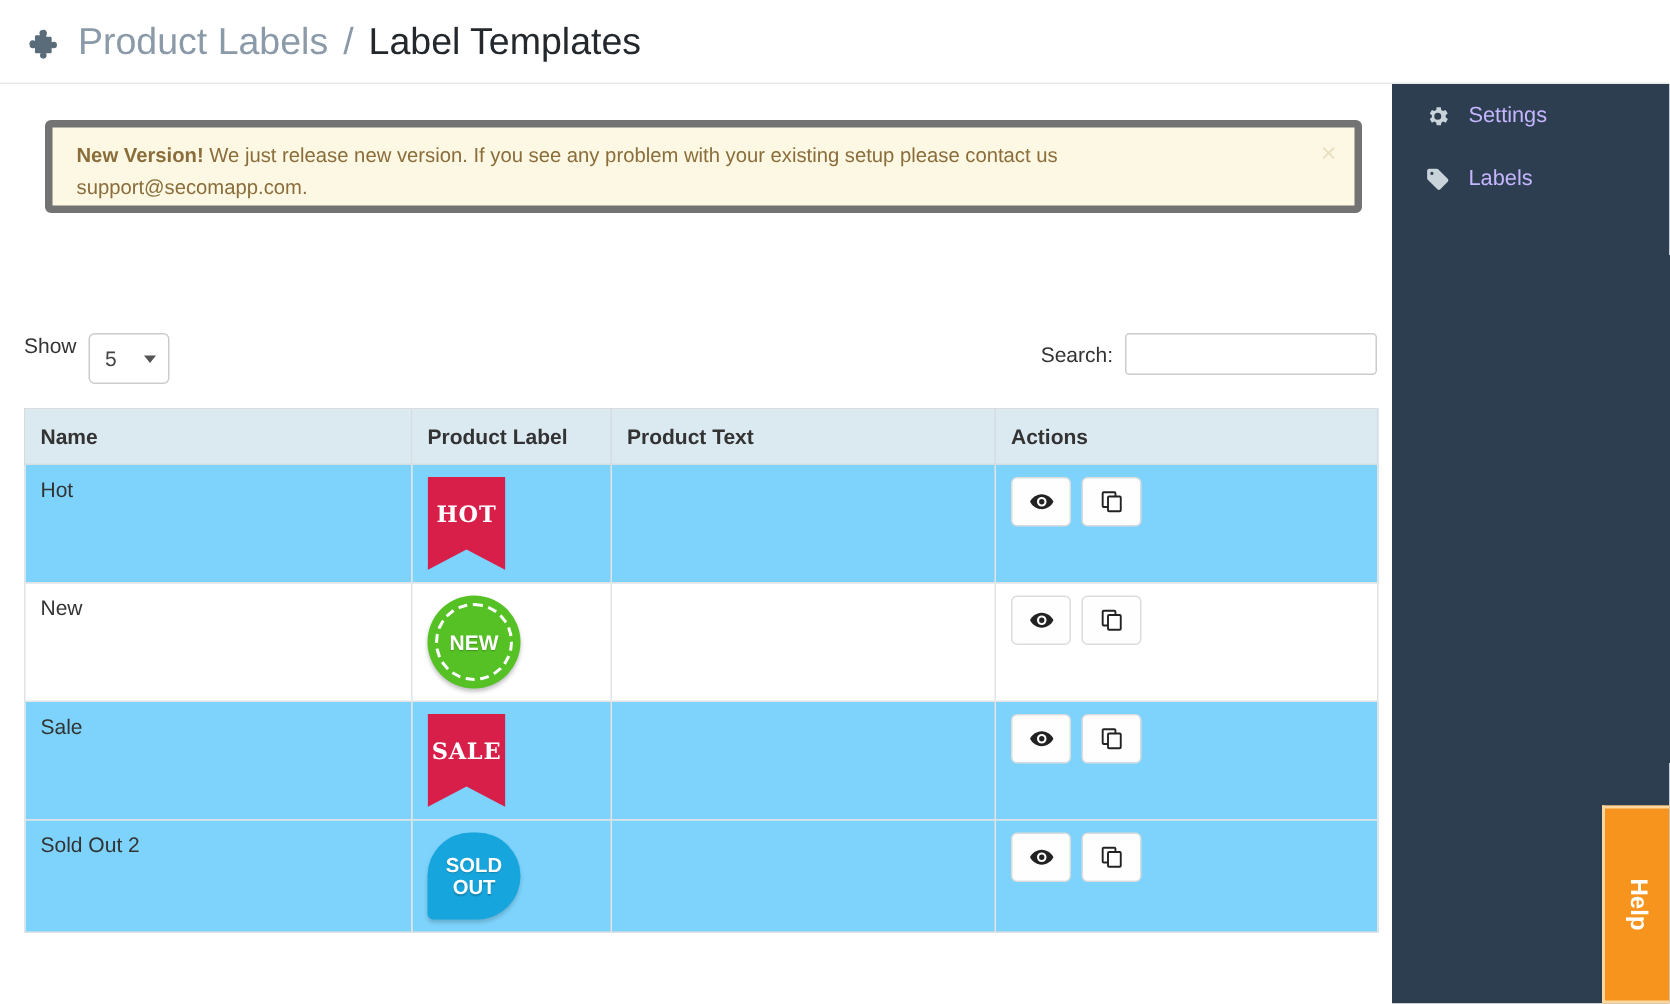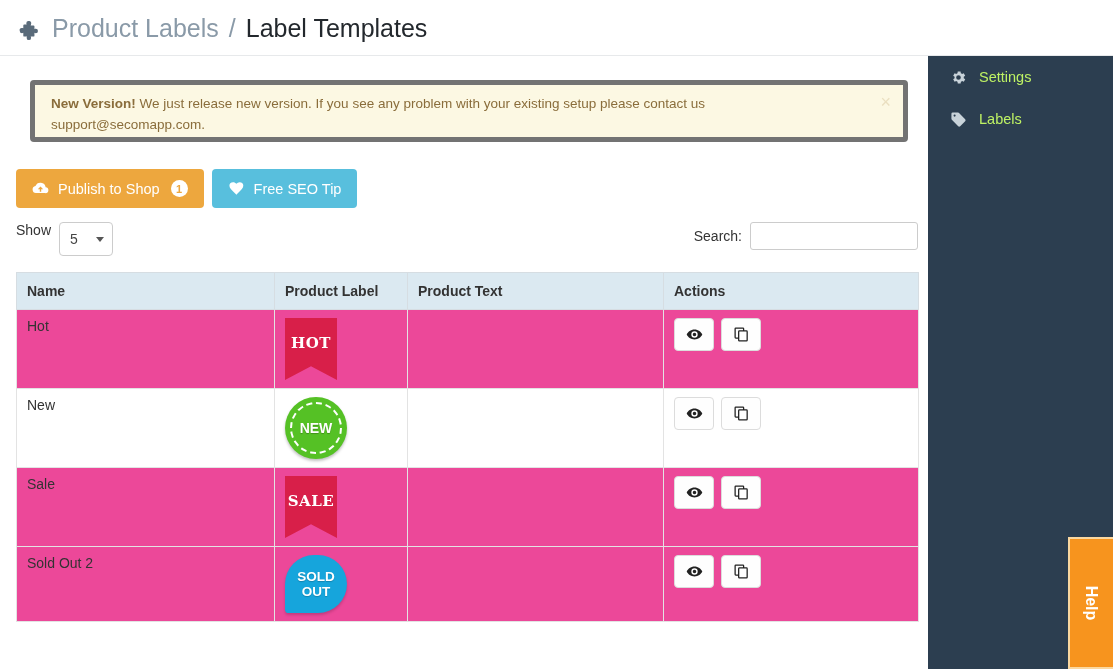--- a/index.html
+++ b/index.html
@@ -100,21 +100,21 @@
   table.dt { border-collapse:collapse; width:902px; table-layout:fixed; }
   table.dt th {
     background:#dbe9f1; border:1px solid #d6dde2;
     text-align:left; padding:10px 10px; font-size:14px; color:#333; font-weight:bold;
     height:33px;
   }
   table.dt td {
     border:1px solid #e3e3e3; padding:8px 10px; vertical-align:top;
     font-size:14px; color:#333; height:75px;
   }
-  table.dt tr.odd td { background:#ec4899; }
+  table.dt tr.odd td { background:#7dd3fc; }
   table.dt tr.even td { background:#ffffff; }
   .col-name { width:258px; }
   .col-label { width:133px; }
   .col-text { width:256px; }
   .col-actions { width:255px; }
 
   .act-group { display:flex; gap:7px; }
   .act-btn {
     width:40px; height:33px; border:1px solid #dcdcdc; border-radius:4px;
     background:#fefefe; display:flex; align-items:center; justify-content:center;
@@ -171,21 +171,21 @@
     text-shadow:0 1px 1px rgba(0,0,0,0.2);
   }
 
   
   .sidebar {
     position:absolute; left:928px; top:56px; width:185px; height:613px;
     background:#2c3e50;
   }
   .side-item {
     display:flex; align-items:center; gap:12px;
-    height:42px; padding-left:22px; color:#bef264; font-size:14.5px;
+    height:42px; padding-left:22px; color:#c4b5fd; font-size:14.5px;
     cursor:pointer;
   }
   .side-item.active { background:#33495e; color:#ffffff; }
   .side-item .sic { width:17px; height:17px; display:block; flex:0 0 17px; }
   .side-item svg { fill:#c9d3da; }
   .side-item.active svg { fill:#ffffff; }
 
   .redbox {
     position:absolute; left:-3px; top:0; width:188px; height:42px;
     border:4px solid #ee1c25; pointer-events:none;
@@ -222,39 +222,20 @@
 
   <div class="content">
 
     <div class="alert">
       <div class="alert-text">
         <span class="alert-strong">New Version!</span><span> We just release new version. If you see any problem with your existing setup please contact us support@secomapp.com.</span>
       </div>
       <button class="alert-close">×</button>
     </div>
 
-    <div class="btn-row">
-      <button class="btn btn-publish">
-        <span class="ic">
-          <svg viewBox="0 0 24 24" width="17" height="17" fill="#ffffff">
-            <path d="M19.3 10.1A7.5 7.5 0 0 0 4.9 8.6 5 5 0 0 0 5.5 18.5h13a4.2 4.2 0 0 0 .8-8.4zM13 13v3.5h-2V13H8.2L12 9.2l3.8 3.8H13z"></path>
-          </svg>
-        </span>
-        <span>Publish to Shop</span>
-        <span class="badge-count">1</span>
-      </button>
-      <button class="btn btn-seo">
-        <span class="ic">
-          <svg viewBox="0 0 24 24" width="17" height="17" fill="#ffffff">
-            <path d="M12 20.7l-1.5-1.35C5.2 14.6 2 11.75 2 8.25A5.2 5.2 0 0 1 7.2 3c1.8 0 3.5.84 4.6 2.17A6.1 6.1 0 0 1 16.4 3 5.2 5.2 0 0 1 21.6 8.25c0 3.5-3.2 6.35-8.5 11.12L12 20.7z"></path>
-          </svg>
-        </span>
-        <span>Free SEO Tip</span>
-      </button>
-    </div>
 
     <div class="show-wrap">
       <span>Show</span>
       <div class="show-select">
         <span>5</span>
         <span class="caret"></span>
       </div>
     </div>
 
     <div class="search-wrap">

